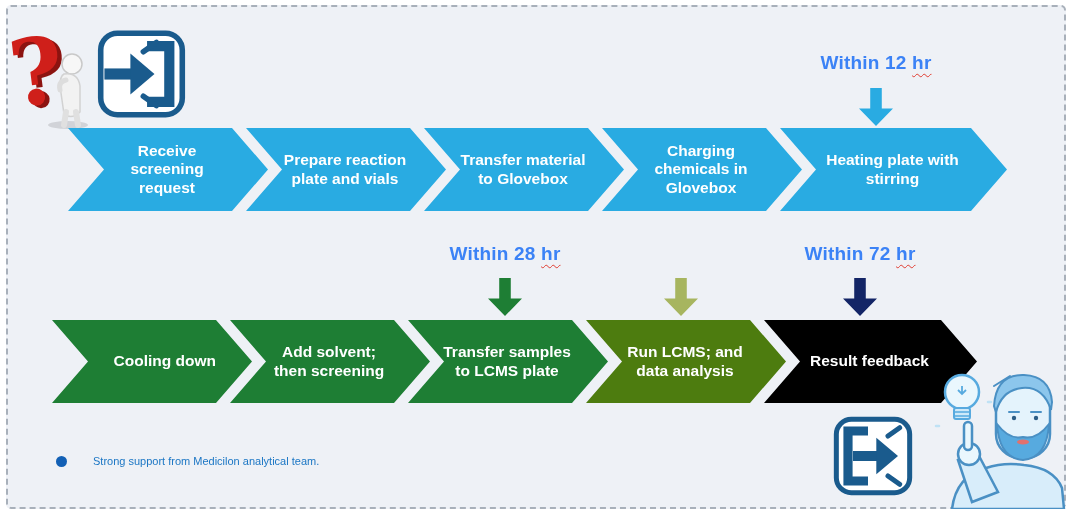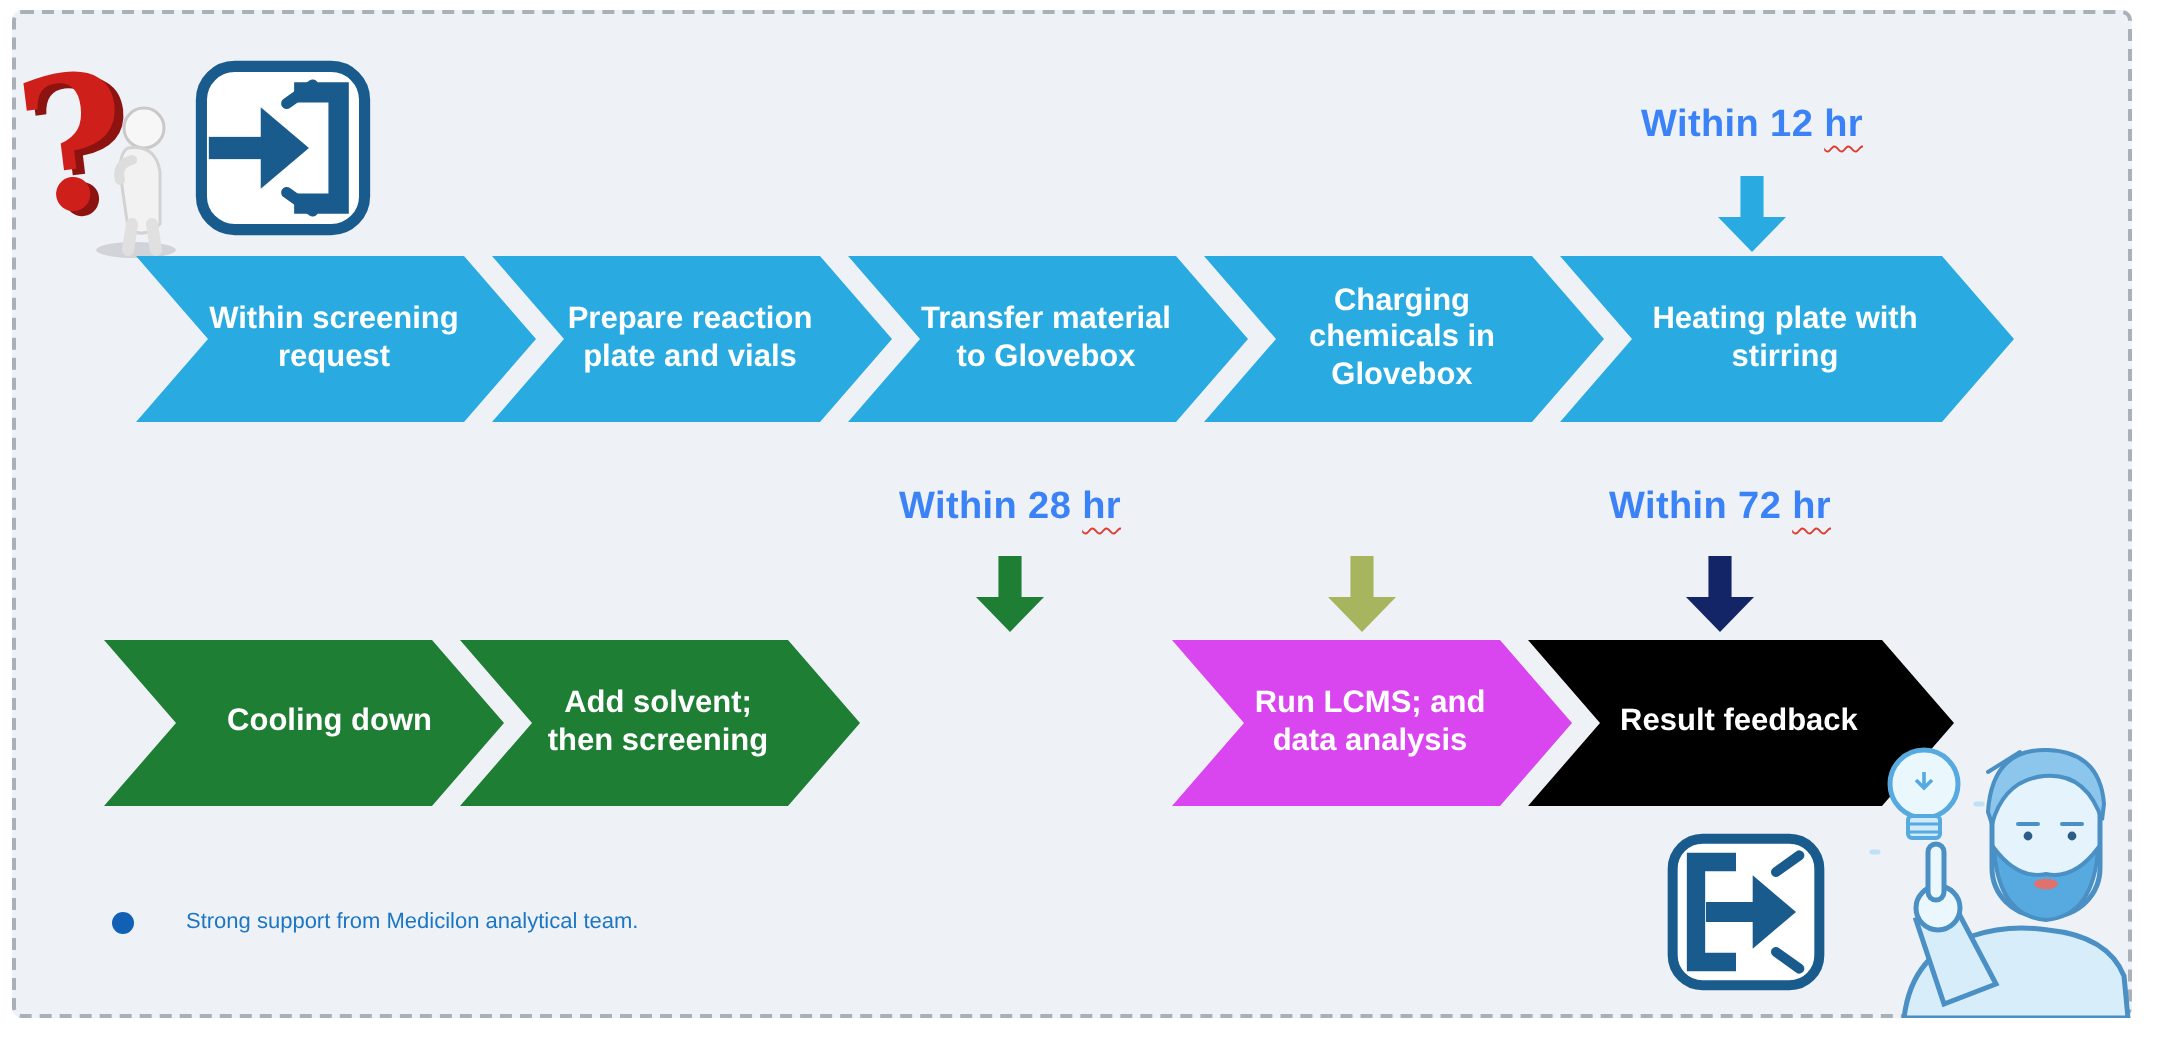--- a/index.html
+++ b/index.html
@@ -17,21 +17,21 @@
   .chev {
     position:absolute; height:83px;
     display:flex; align-items:center; justify-content:center;
     text-align:center; color:#ffffff; font-weight:bold;
     font-size:15.5px; line-height:1.18;
     padding:0 36px 0 34px;
     clip-path:polygon(0 0, calc(100% - 36px) 0, 100% 50%, calc(100% - 36px) 100%, 0 100%, 36px 50%);
   }
   .c-blue  { background:#29abe2; }
   .c-green { background:#1e7e34; }
-  .c-olive { background:#d946ef; }
+  .c-olive { background:#4d7c0f; }
   .c-navy  { background:#000000; }
   .row1 { top:128px; }
   .row2 { top:320px; }
   .r1p1 { left:68px;  width:200px; }
   .r1p2 { left:246px; width:200px;justify-content:flex-end; }
   .r1p3 { left:424px; width:200px;justify-content:flex-end; }
   .r1p4 { left:602px; width:200px; }
   .r1p5 { left:780px; width:227px; }
   .r2p1 { left:52px;  width:200px;justify-content:flex-end; }
   .r2p2 { left:230px; width:200px; }
@@ -100,21 +100,21 @@
     <svg width="89" height="90" viewBox="0 0 48 48">
       <rect x="2" y="2" width="44" height="44" rx="9" fill="#ffffff" stroke="#1a5b8d" stroke-width="3"></rect>
       <path d="M27 9 H39 V39 H27" fill="none" stroke="#1a5b8d" stroke-width="5.5"></path>
       <rect x="4" y="21" width="15" height="6" fill="#1a5b8d"></rect>
       <polygon points="18,13 18,35 31,24" fill="#1a5b8d"></polygon>
       <path d="M25 12 L32 7 M25 36 L32 41" stroke="#1a5b8d" stroke-width="3" stroke-linecap="round"></path>
     </svg>
   </div>
 
   <div class="chev c-blue row1 r1p1">
-    <span>Within screening request</span>
+    <span>Receive screening request</span>
   </div>
   <div class="chev c-blue row1 r1p2">
     <span>Prepare reaction plate and vials</span>
   </div>
   <div class="chev c-blue row1 r1p3">
     <span>Transfer material to Glovebox</span>
   </div>
   <div class="chev c-blue row1 r1p4">
     <span>Charging chemicals in Glovebox</span>
   </div>
@@ -126,20 +126,23 @@
     <span>Within 12</span>
     <span class="hr-unit">hr</span>
   </div>
   <div class="tarrow a-12"></div>
 
   <div class="chev c-green row2 r2p1">
     <span>Cooling down</span>
   </div>
   <div class="chev c-green row2 r2p2">
     <span>Add solvent; then screening</span>
+  </div>
+  <div class="chev c-green row2 r2p3">
+    <span>Transfer samples to LCMS plate</span>
   </div>
   <div class="chev c-olive row2 r2p4">
     <span>Run LCMS; and data analysis</span>
   </div>
   <div class="chev c-navy row2 r2p5">
     <span>Result feedback</span>
   </div>
 
   <div class="timing t-24">
     <span>Within 28</span>

